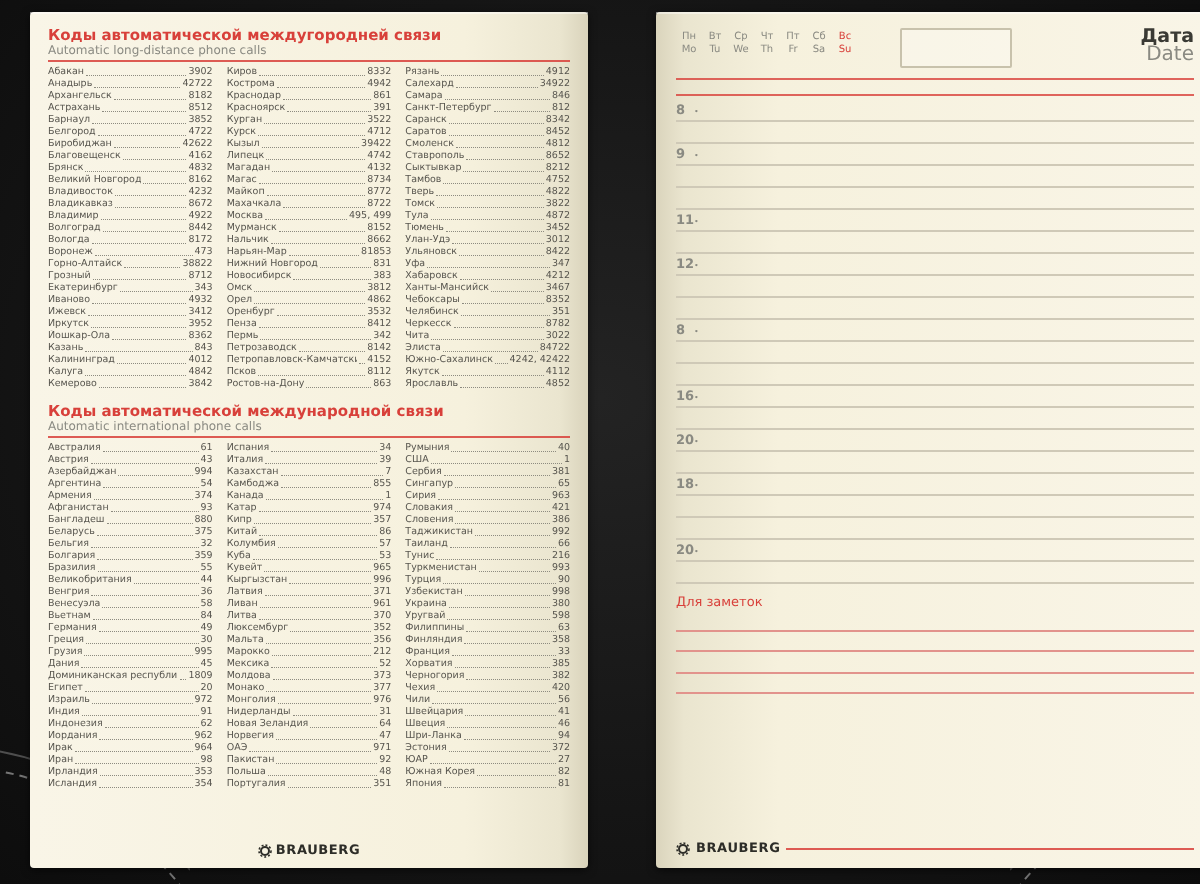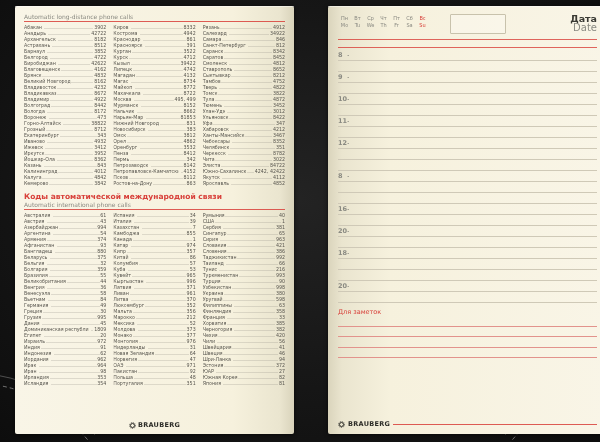--- a/index.html
+++ b/index.html
@@ -62,20 +62,21 @@
     <path d="M -4 18 Q 50 26 92 78" fill="none" stroke="#8f8f8f" stroke-width="1" stroke-dasharray="4 3" opacity=".8"></path>
     <path d="M -4 8 Q 56 18 95 68" fill="none" stroke="#6a6a6a" stroke-width="1" opacity=".7"></path>
   </svg>
   <svg class="corner corner-r" width="95" height="75" viewBox="0 0 95 75">
     <path d="M 99 18 Q 45 26 3 78" fill="none" stroke="#8f8f8f" stroke-width="1" stroke-dasharray="4 3" opacity=".8"></path>
     <path d="M 99 8 Q 39 18 0 68" fill="none" stroke="#6a6a6a" stroke-width="1" opacity=".7"></path>
   </svg>
 
   <div class="page page-left">
     <div class="section">
+      <div class="sec-title">Коды автоматической междугородней связи</div>
       <div class="sec-sub">Automatic long-distance phone calls</div>
       <div class="redrule"></div>
       <div class="list-clip h162">
         <div class="cols">
           <div class="col">
               <div class="crow">
                 <span class="cname">Абакан</span>
                 <span class="leader"></span>
                 <span class="ccode">3902</span>
               </div>
@@ -986,24 +987,20 @@
         <div class="hline">
           <span class="hnum">8</span>
           <span class="hdot">•</span>
         </div>
         <div class="hline"></div>
         <div class="hline">
           <span class="hnum">9</span>
           <span class="hdot">•</span>
         </div>
         <div class="hline"></div>
-        <div class="hline">
-          <span class="hnum">10</span>
-          <span class="hdot">•</span>
-        </div>
         <div class="hline"></div>
         <div class="hline">
           <span class="hnum">11</span>
           <span class="hdot">•</span>
         </div>
         <div class="hline"></div>
         <div class="hline">
           <span class="hnum">12</span>
           <span class="hdot">•</span>
         </div>

